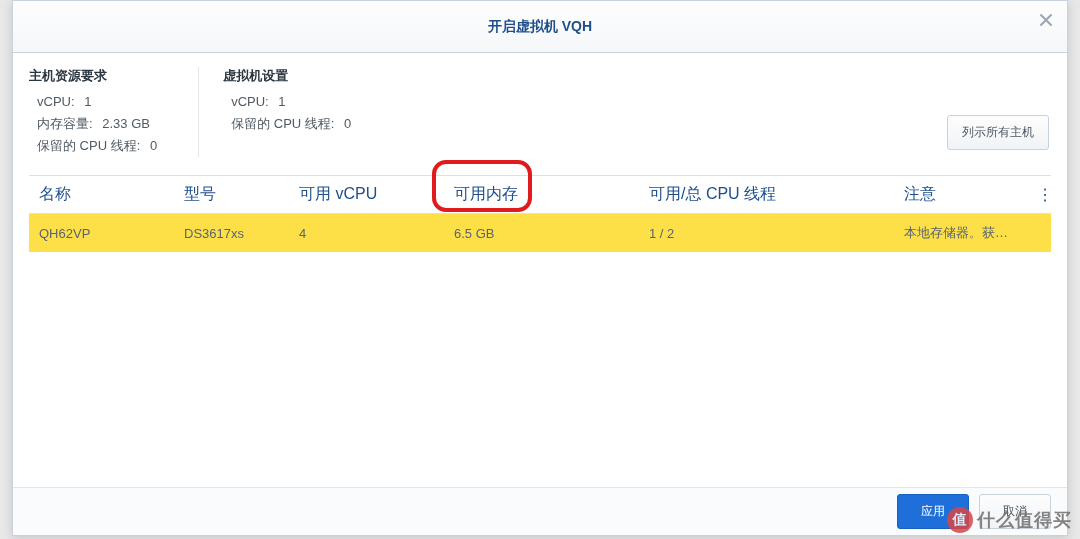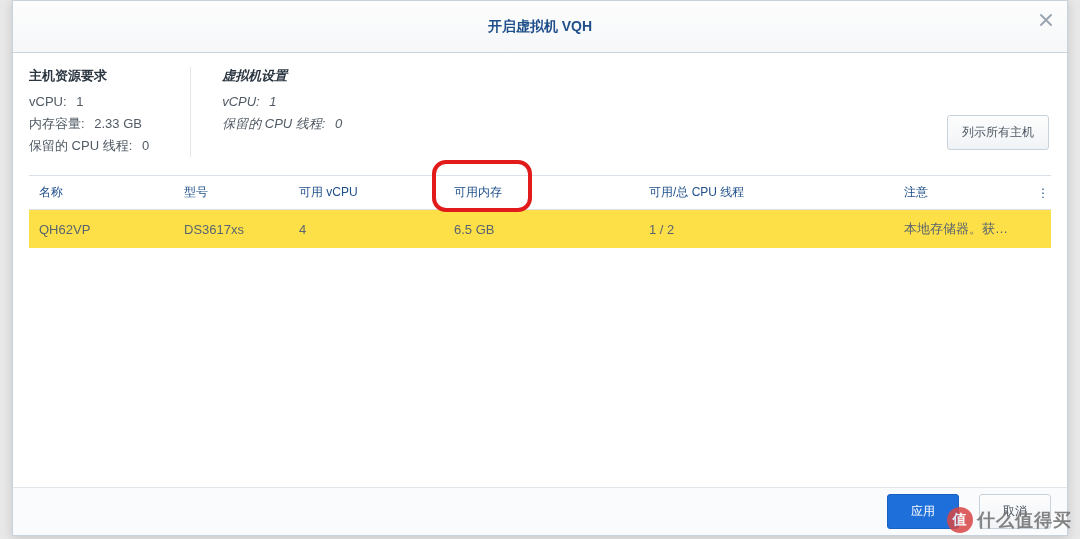--- a/index.html
+++ b/index.html
@@ -62,30 +62,29 @@
     .info-row {
       display: flex;
       gap: 9px;
       margin-bottom: 10px;
     }
     .info-block {
       padding-right: 32px;
     }
     .info-block.second {
       border-left: 1px solid #e1e6eb;
-      padding-left: 31px;
-      font-style: italic;
+      padding-left: 24px;
     }
     .info-block h4 {
       font-size: 13px;
       font-weight: bold;
       color: #2b3641;
       margin-bottom: 6px;
     }
-    .kv { line-height: 22px; color: #505a64; }
+    .kv { line-height: 22px; color: #505a64; margin-left: 8px; }
     .kv-label { display: inline-block; }
     .kv-val { display: inline-block; margin-left: 6px; }
     .list-all-wrap {
       position: absolute;
       right: 18px;
       top: 114px;
     }
     .btn {
       display: inline-flex;
       align-items: center;
@@ -109,21 +108,21 @@
     .table-wrap { flex: 1; min-height: 0; margin-top: 8px; }
     .grid {
       width: 100%;
       border-collapse: collapse;
       table-layout: fixed;
     }
     .grid th {
       text-align: left;
       font-weight: normal;
       color: #1e4f8a;
-      font-size: 12px;
+      font-size: 16px;
       padding: 8px 10px;
       border-top: 1px solid #d9e0e7;
       border-bottom: 1px solid #d9e0e7;
       background: #fff;
       white-space: nowrap;
       overflow: hidden;
     }
     .grid td {
       padding: 10px 10px;
       color: #5a6470;
@@ -139,21 +138,21 @@
     .col-mem   { width: 195px; }
     .col-thr   { width: 255px; }
     .col-note  { width: auto; }
     .col-more  { width: 24px; text-align: center; color: #6d7a87; cursor: pointer; }
     .dialog-footer {
       height: 48px;
       border-top: 1px solid #e1e6eb;
       display: flex;
       align-items: center;
       justify-content: flex-end;
-      gap: 20px;
+      gap: 10px;
       padding: 0 16px;
       background: #fafbfc;
     }
     
     .highlight-box {
       position: absolute;
       left: 432px;
       top: 160px;
       width: 100px;
       height: 52px;

